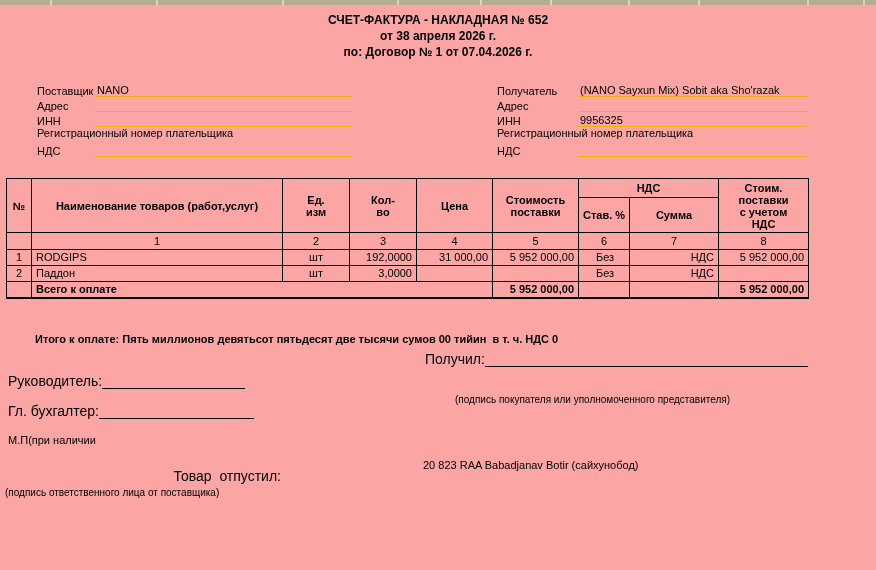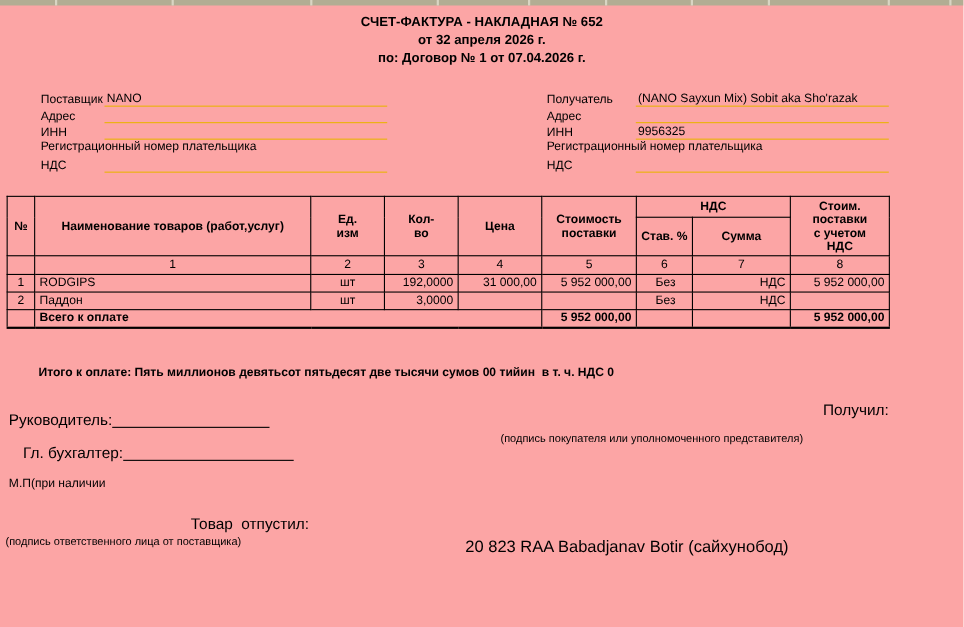--- a/index.html
+++ b/index.html
@@ -43,28 +43,28 @@
   .vat-rate { text-align:center; padding-left:6px !important; }
 
   
   .summary { position:absolute; left:35px; top:333px; font-size:11px; font-weight:bold; white-space:pre; }
 
   
   .sig { position:absolute; font-size:14px; display:flex; align-items:flex-end; height:15px; }
   .sig .lbl { white-space:pre; }
   .sig .sigline { flex:1; border-bottom:1px solid #000; height:15px; }
   .sig-director  { left:8px;  top:374px; width:237px; }
-  .sig-received  { left:425px; top:364px; width:383px;flex-direction:column; }
+  .sig-received  { left:425px; top:352px; width:383px; }
   .note { position:absolute; font-size:10px; white-space:nowrap; }
   .note-received { left:455px; top:394px; }
-  .sig-accountant { left:21px; top:404px; width:246px; }
+  .sig-accountant { left:8px; top:404px; width:246px; }
   .stamp { position:absolute; left:8px; top:434px; font-size:11px; width:98px; overflow:hidden; white-space:nowrap; }
   .sig-released { left:8px; top:468px; width:273px;flex-direction:column; }
   .note-released { left:5px; top:487px; }
-  .footer-right { position:absolute; left:423px; top:489px; font-size:15px; white-space:nowrap; }
+  .footer-right { position:absolute; left:423px; top:459px; font-size:11px; white-space:nowrap; }
 </style>
 </head>
 <body>
 
 <div class="page">
 
   <div class="top-strip">
     <div class="tick" style="left:50px"></div>
     <div class="tick" style="left:156px"></div>
     <div class="tick" style="left:282px"></div>
@@ -72,21 +72,21 @@
     <div class="tick" style="left:480px"></div>
     <div class="tick" style="left:550px"></div>
     <div class="tick" style="left:628px"></div>
     <div class="tick" style="left:698px"></div>
     <div class="tick" style="left:807px"></div>
     <div class="tick" style="left:863px"></div>
   </div>
 
   <div class="title-block">
     <div>СЧЕТ-ФАКТУРА - НАКЛАДНАЯ № 652</div>
-    <div>от 32 апреля 2026 г.</div>
+    <div>от 38 апреля 2026 г.</div>
     <div>по: Договор № 1 от 07.04.2026 г.</div>
   </div>
 
   <div class="party party-left">
     <div class="field-row">
       <span class="lbl">Поставщик</span>
       <span class="fline">NANO</span>
     </div>
     <div class="field-row">
       <span class="lbl">Адрес</span>

